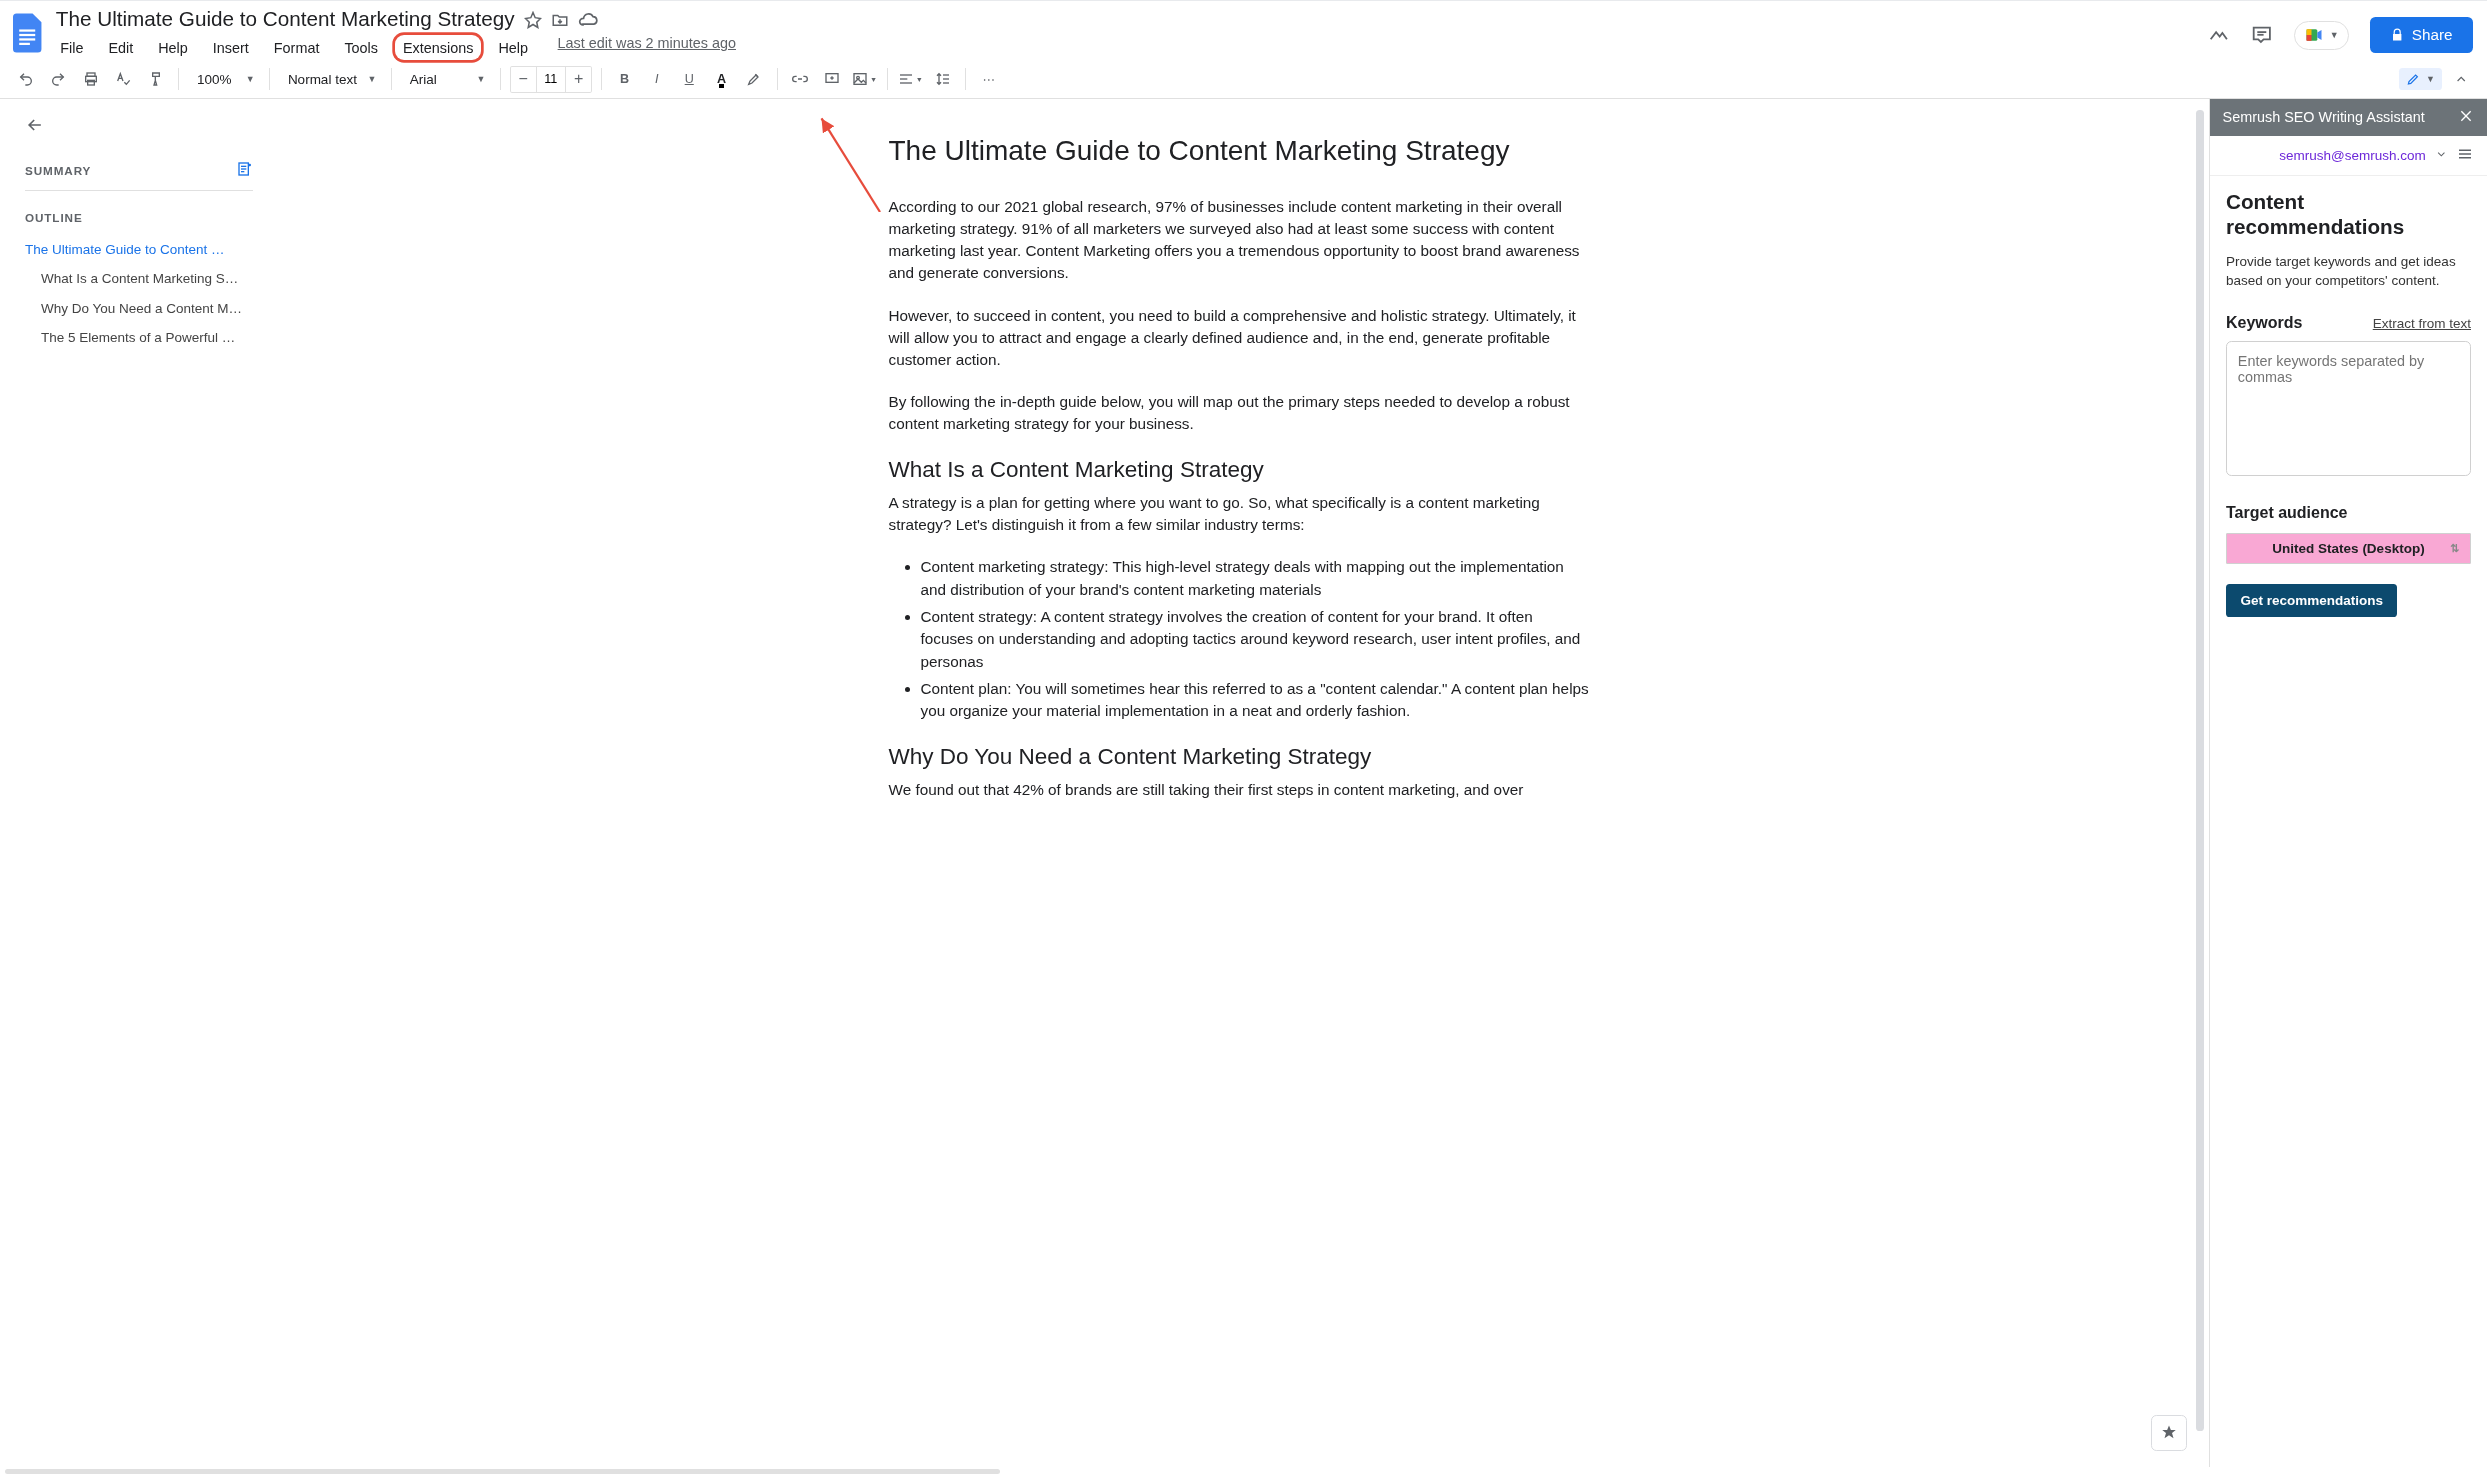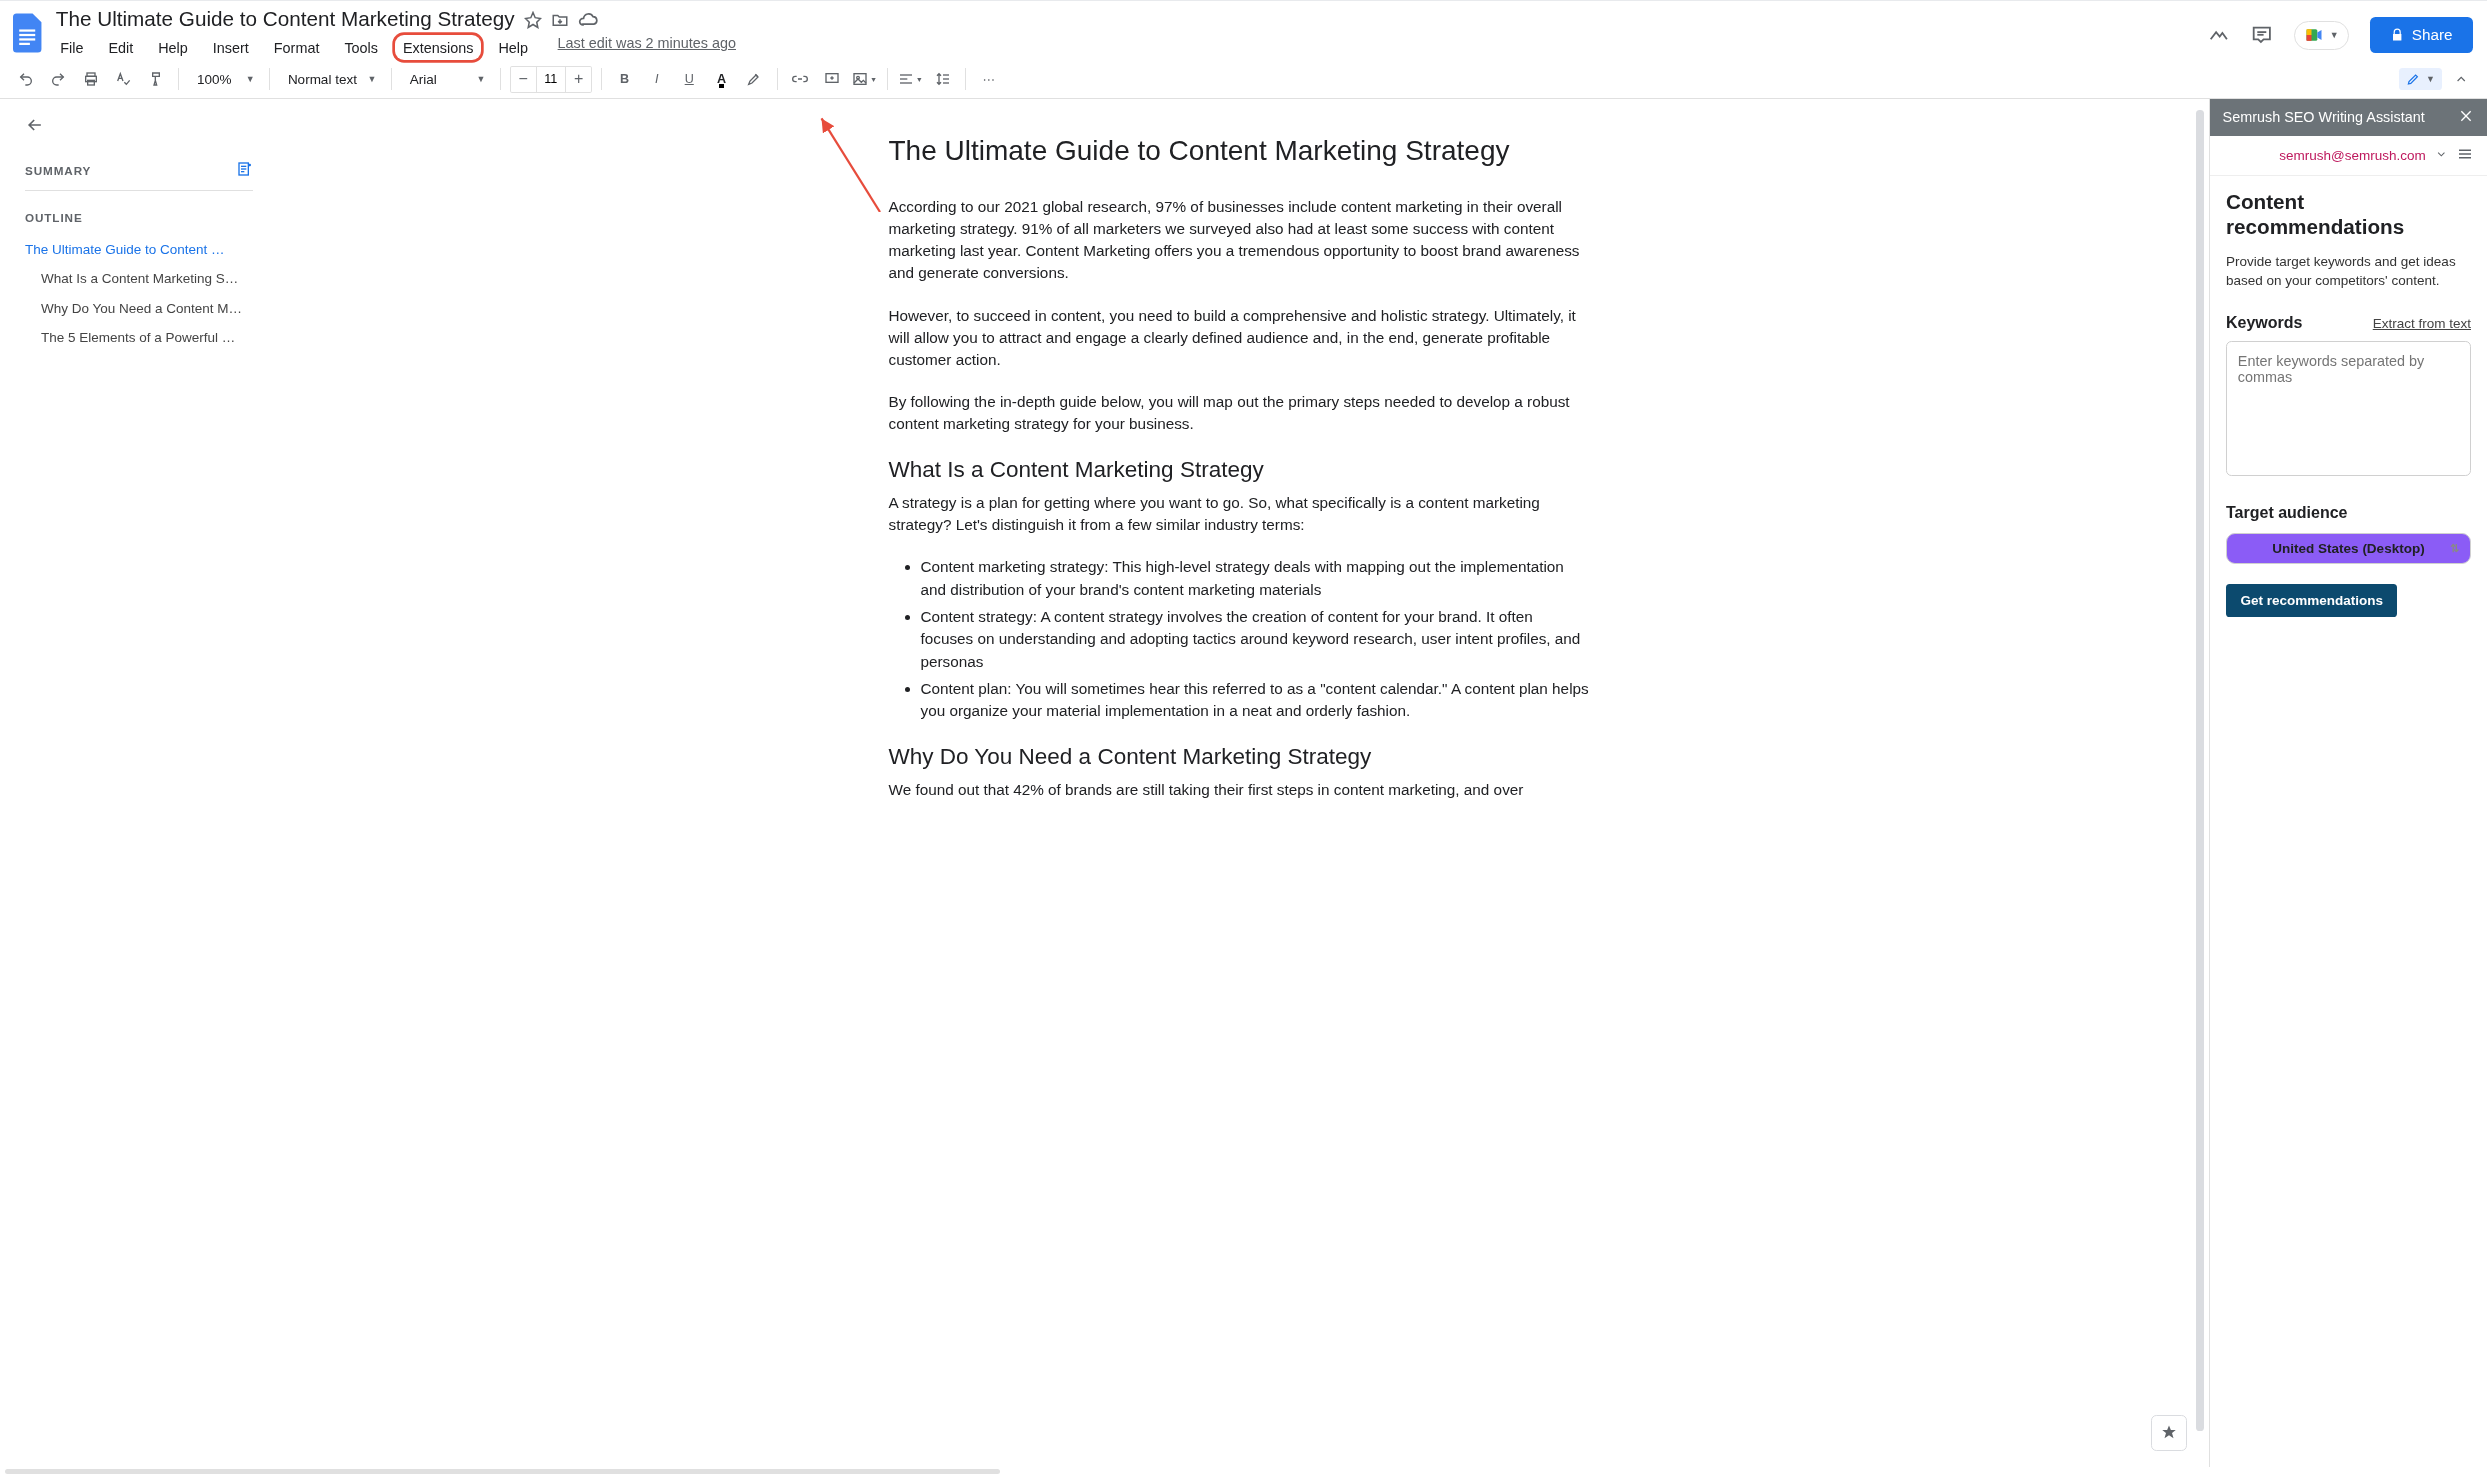--- a/index.html
+++ b/index.html
@@ -167,37 +167,37 @@
   .side-panel {
     width:278px; display:flex; flex-direction:column; border-left:0.9px solid #e0e0e0;
   }
   .sp-header{
     background:#6c7378; color:#fff; font-size:14.4px; font-weight:500;
     display:flex; align-items:center; justify-content:space-between;
     padding:9px 12.6px;
   }
   .sp-account{
     display:flex; justify-content:flex-end; align-items:center; gap:9px;
-    padding:9px 12.6px; font-size:13.5px; color:#be185d; border-bottom:0.9px solid #eee;
+    padding:9px 12.6px; font-size:13.5px; color:#6d28d9; border-bottom:0.9px solid #eee;
   }
   .sp-hamburger{ color:#5f6368; }
   .sp-body{ padding:12.6px 16px; overflow:auto; }
   .sp-title{ font-size:20.7px; font-weight:700; line-height:1.25; margin-bottom:12.6px;}
   .sp-desc{ font-size:13.5px; color:#333; margin-bottom:23.4px; line-height:1.4;}
   .sp-row{ display:flex; justify-content:space-between; align-items:center; margin-bottom:9px;}
   .sp-label{ font-size:16px; font-weight:700; }
   .sp-link{ font-size:13.5px; color:#444; text-decoration:underline; }
   .sp-textarea{
     width:100%; height:135px; border:0.9px solid #d0d0d0; border-radius:5.4px;
     padding:10.8px; font-size:14.4px; color:#888; resize:none; font-family:inherit;
   }
   .sp-subtitle{ font-size:16px; font-weight:700; margin:25px 0 10.8px;}
   .sp-select{
     width:100%; display:flex; align-items:center; justify-content:center;
-    border:0.9px solid #d0d0d0; border-radius:9px; background:#8b5cf6;
+    border:0.9px solid #d0d0d0; border-radius:1px; background:#f9a8d4;
     padding:7.2px 9px; font-size:13.5px; font-weight:600; position:relative;
   }
   .sp-select::after{
     content:"⇅"; position:absolute; right:10.8px; color:#888; font-size:10.8px;
   }
   .sp-cta{
     margin-top:20px; background:#0c4a6e; color:#fff; border:none;
     padding:9px 14.4px; border-radius:3.6px; font-size:13.5px; font-weight:600;
   }
 

